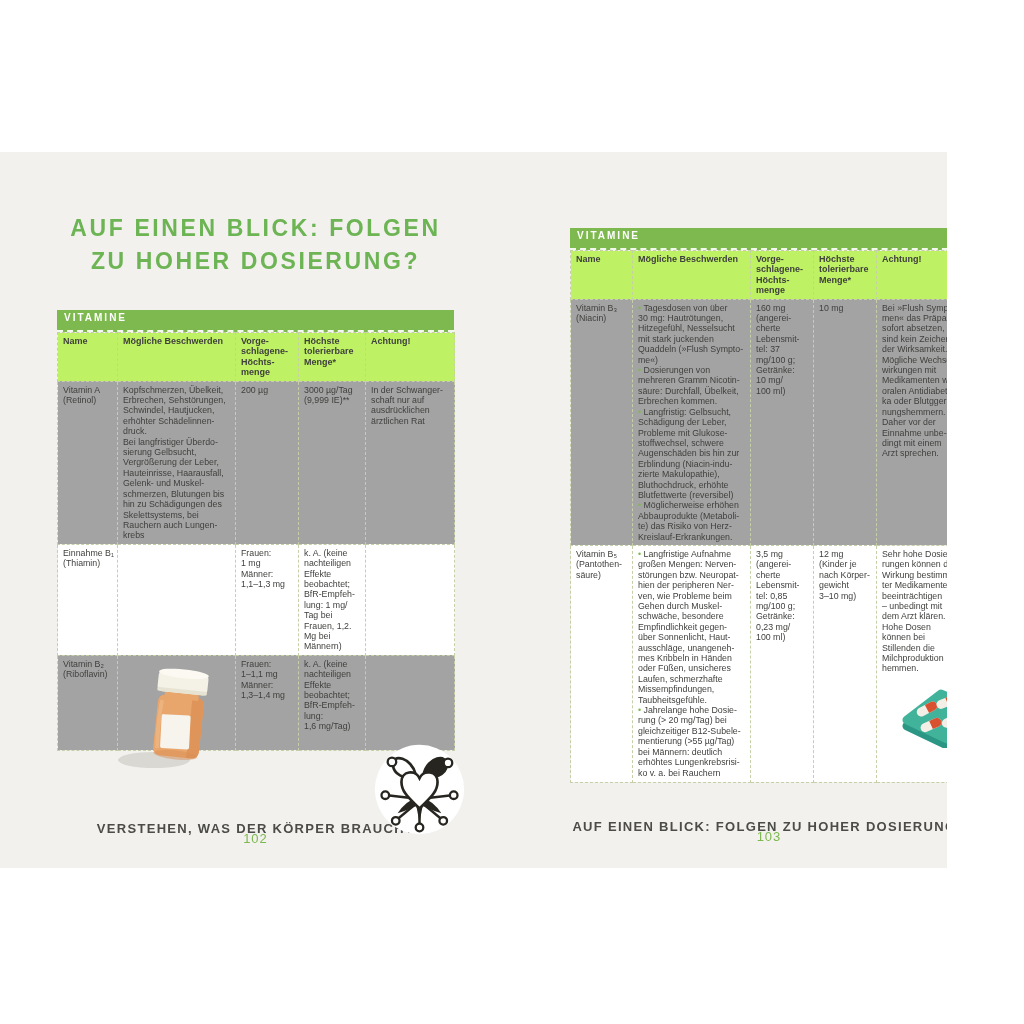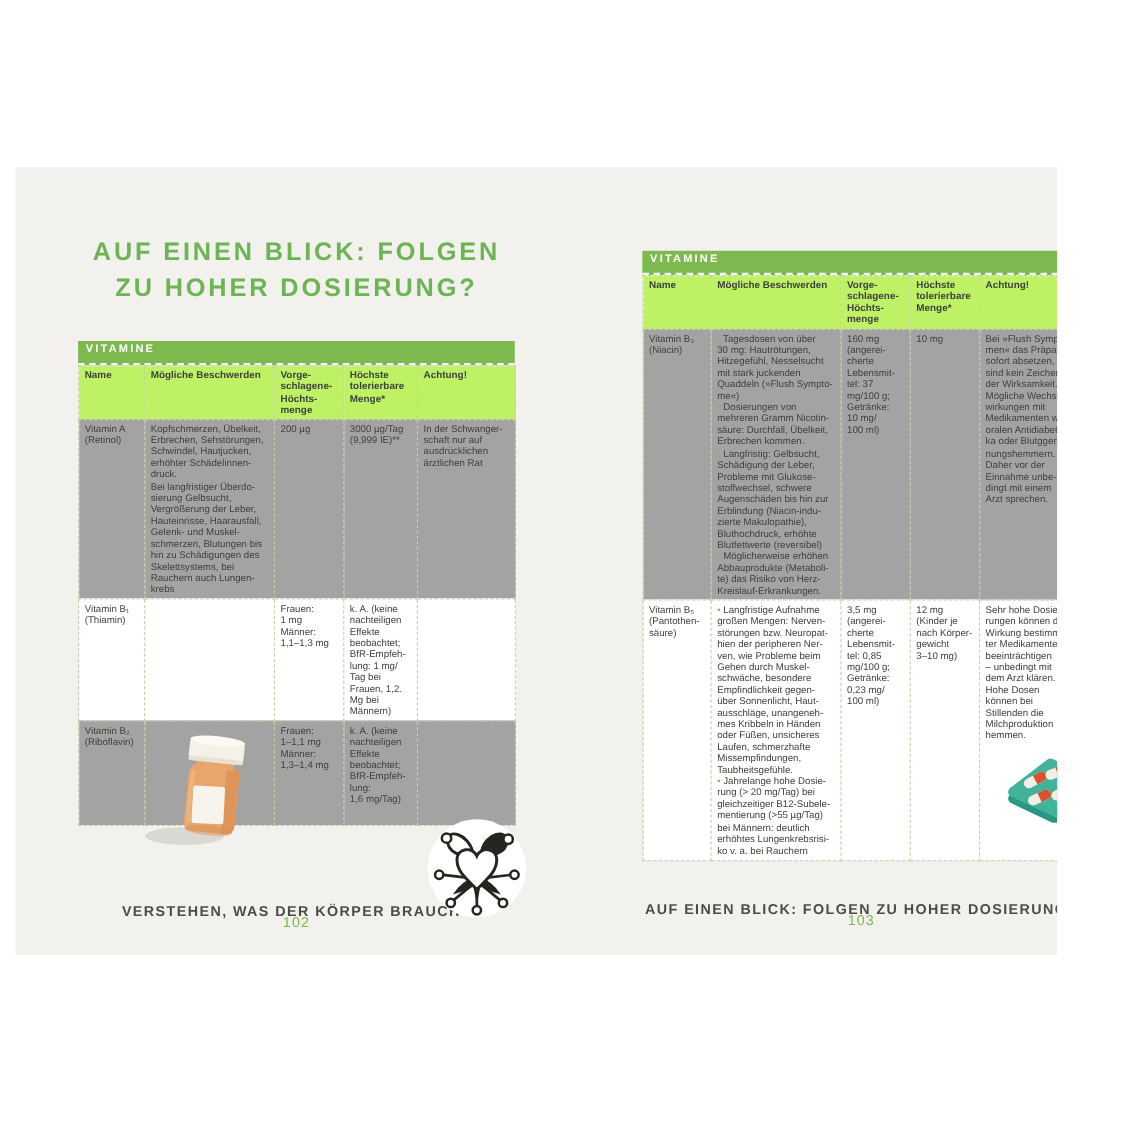--- a/index.html
+++ b/index.html
@@ -1,21 +1,20 @@
 <!DOCTYPE html>
 <html><head>
 <meta charset="utf-8">
 <style>
   html,body { margin:0; padding:0; background:#ffffff; }
   .canvas {
     position:relative; width:947px; height:1024px; overflow:hidden;
     background:#ffffff;
     font-family:"Liberation Sans","DejaVu Sans",sans-serif;
     color:#3f3f3d;
-    margin-left:14px;
   }
   .spread {
     position:absolute; left:0; top:152px; width:1024px; height:716px;
     background:#f2f1ee;
   }
   
   .page-title {
     position:absolute; left:57px; top:212px; width:397px;
     text-align:center; color:#6db454; font-weight:600;
     font-size:23px; line-height:33px; letter-spacing:2.6px;
@@ -105,21 +104,21 @@
 krebs</td>
         <td class="cell">200 µg</td>
         <td class="cell">3000 µg/Tag
 (9,999 IE)**</td>
         <td class="cell">In der Schwanger-
 schaft nur auf
 ausdrücklichen
 ärztlichen Rat</td>
       </tr>
       <tr class="row-white" style="height:110px">
-        <td class="cell">Vitamin B₁
+        <td class="cell">Einnahme B₁
 (Thiamin)</td>
         <td class="cell"></td>
         <td class="cell">Frauen:
 1 mg
 Männer:
 1,1–1,3 mg</td>
         <td class="cell">k. A. (keine
 nachteiligen
 Effekte
 beobachtet;

